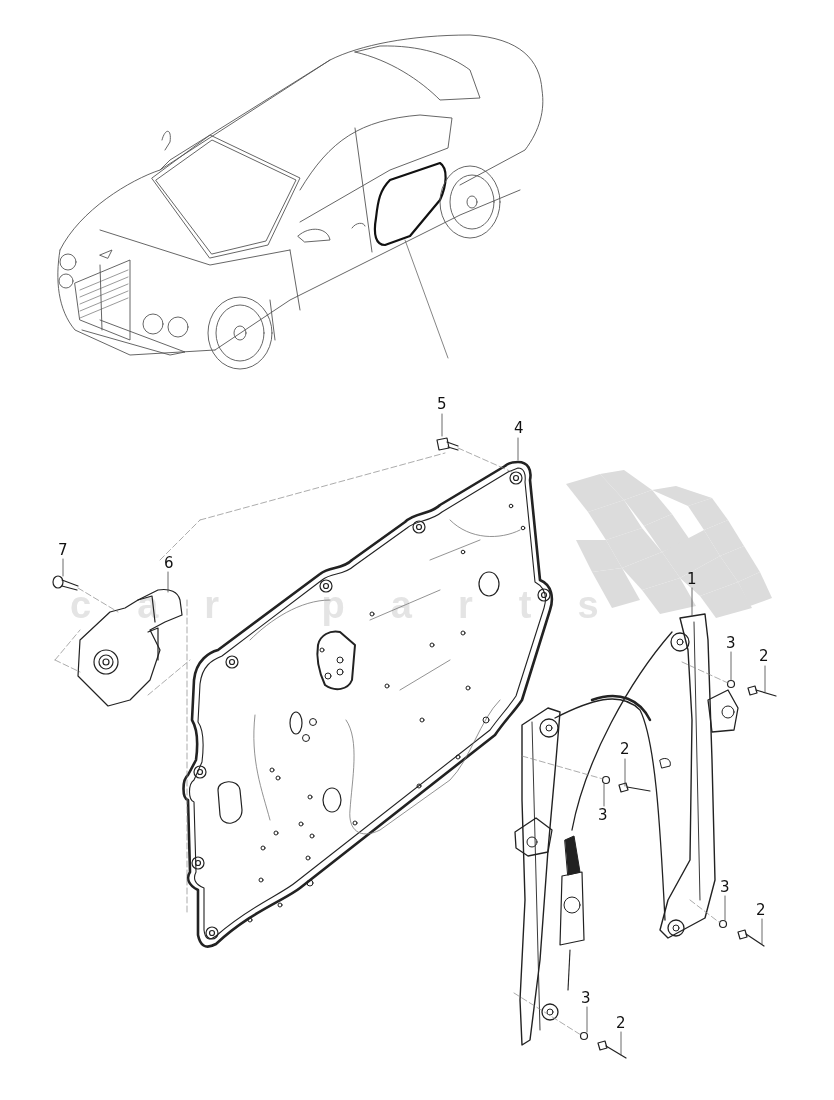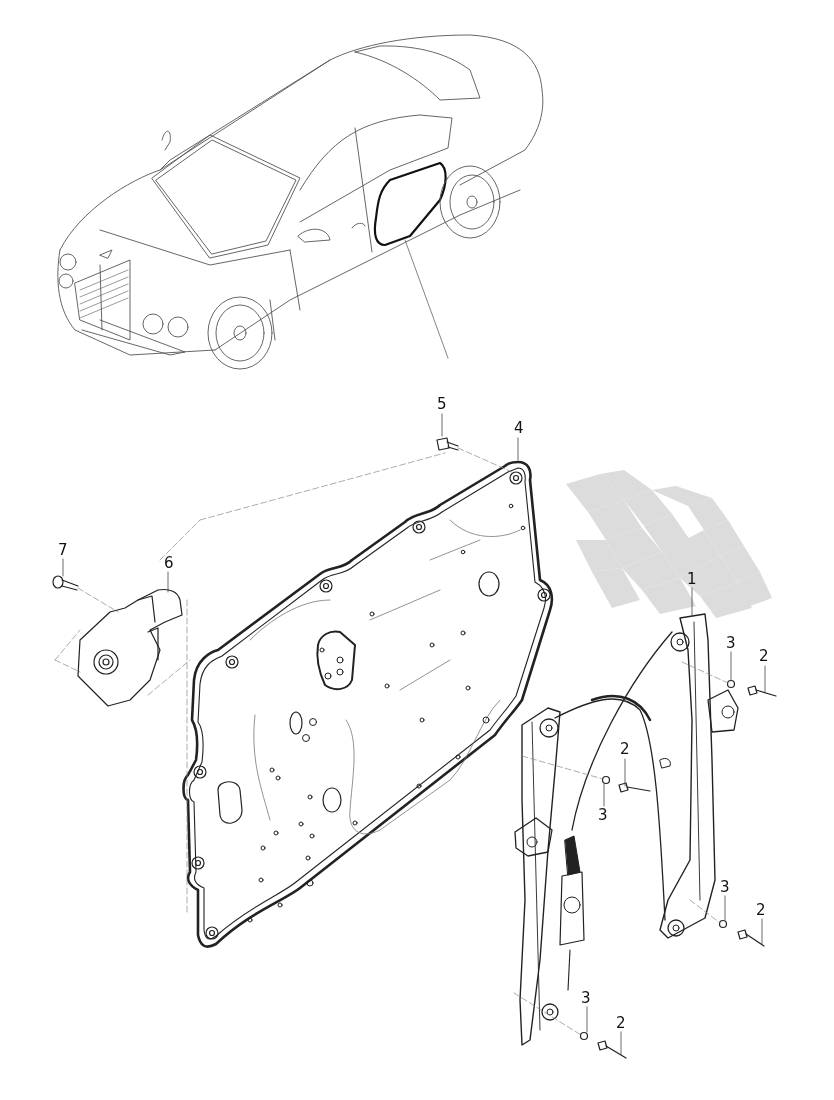--- a/index.html
+++ b/index.html
@@ -34,20 +34,21 @@
       <polygon points="662,552 704,530 720,556 680,578"></polygon>
       <polygon points="720,556 744,546 760,572 738,582"></polygon>
       <polygon points="592,572 622,568 640,600 612,608"></polygon>
       <polygon points="642,590 680,578 696,606 660,614"></polygon>
       <polygon points="700,596 738,582 752,608 716,618"></polygon>
       <polygon points="600,474 624,470 652,490 624,500"></polygon>
       <polygon points="652,490 676,486 712,498 688,506"></polygon>
     </g>
   </svg>
 
+  <div class="wm-sub" style="left:70px;top:586px;">car parts</div>
 
   <svg style="position:absolute;left:0;top:0" width="834" height="1100" fill="none" stroke="#333" stroke-linecap="round" stroke-linejoin="round">
 
     <g stroke="#555" stroke-width="0.9">
 
       <path d="M60,250 C80,210 130,180 160,170 L330,60 C360,45 410,35 470,35 C520,38 540,60 542,90 C545,110 540,130 525,150 L460,185"></path>
       <path d="M60,250 C55,280 58,310 75,330 L130,355 L215,350"></path>
       <path d="M160,170 L170,160 L330,60"></path>
 
       <path d="M355,52 L380,46 C420,45 450,55 470,70 L480,98 L440,100 C420,80 390,60 355,52Z"></path>

